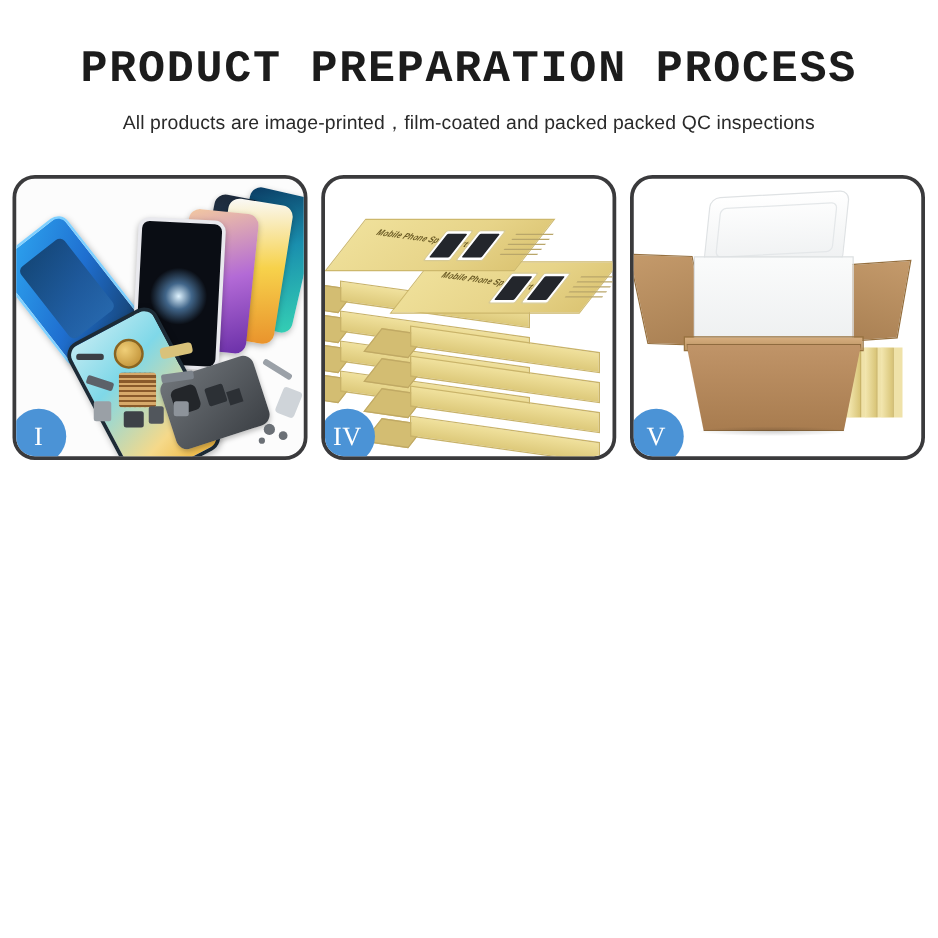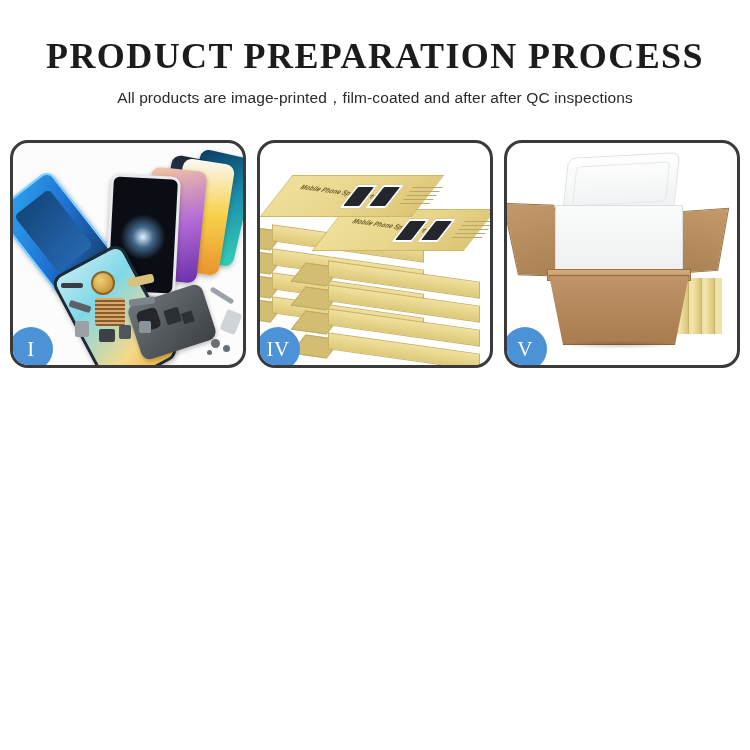--- a/index.html
+++ b/index.html
@@ -8,21 +8,21 @@
     font-family:"Liberation Sans","DejaVu Sans",sans-serif;
     overflow:hidden;position:relative;
   }
   .page{position:relative;width:750px;height:750px;}
 
   
   .header{position:absolute;left:0;top:0;width:750px;text-align:center;}
   .title{
     font-size:36px;font-weight:700;color:#1c1c1c;letter-spacing:1.4px;
     margin-top:38px;line-height:1;white-space:nowrap;
-    font-family:Liberation Serif, serif;
+    font-family:Liberation Mono, monospace;
   }
   .subtitle{
     font-size:15.5px;color:#2a2a2a;margin-top:14px;white-space:nowrap;
     letter-spacing:.1px;
   }
 
   
   .grid{
     position:absolute;left:10px;top:140px;width:730px;height:542px;
     display:grid;grid-template-columns:repeat(3,236px);
@@ -214,21 +214,21 @@
   .c-shadow{position:absolute;left:30px;top:172px;width:172px;height:10px;
     background:radial-gradient(ellipse at center,rgba(0,0,0,.14),rgba(0,0,0,0) 70%);}
 </style>
 </head>
 <body>
 
 <div class="page">
 
   <div class="header">
     <div class="title">PRODUCT PREPARATION PROCESS</div>
-    <div class="subtitle">All products are image-printed，film-coated and after after QC inspections</div>
+    <div class="subtitle">All products are image-printed，film-coated and packed packed QC inspections</div>
   </div>
 
   <div class="grid">
 
     <div class="panel p1">
       <div class="stage">
         <div class="ph ph-a"></div>
         <div class="ph ph-f"></div>
         <div class="ph ph-g"></div>
         <div class="ph ph-e"></div>

